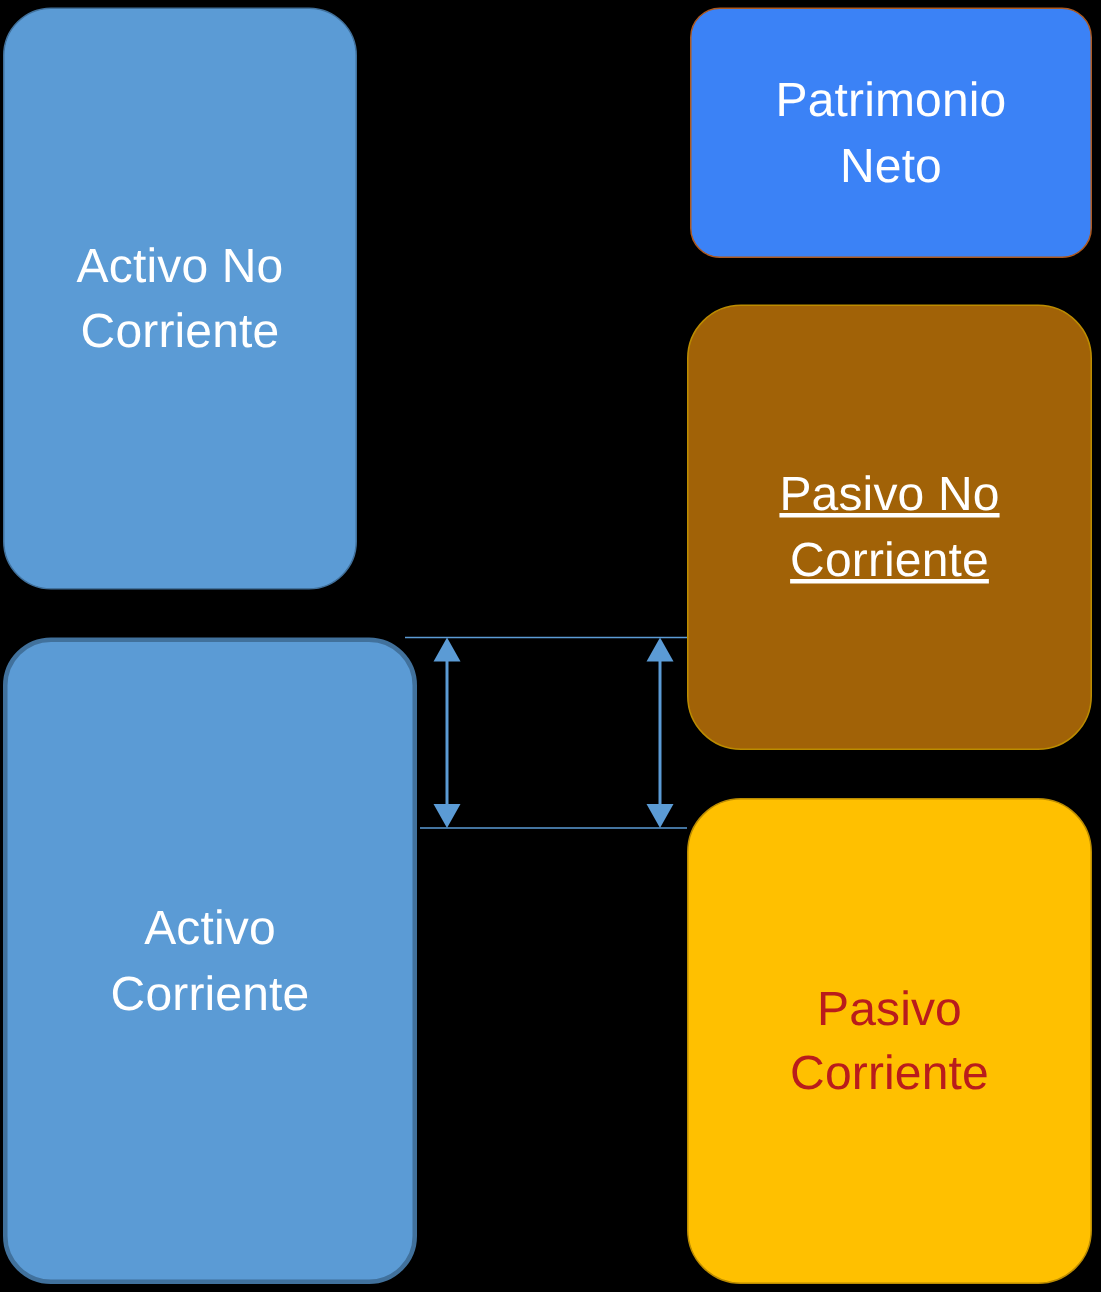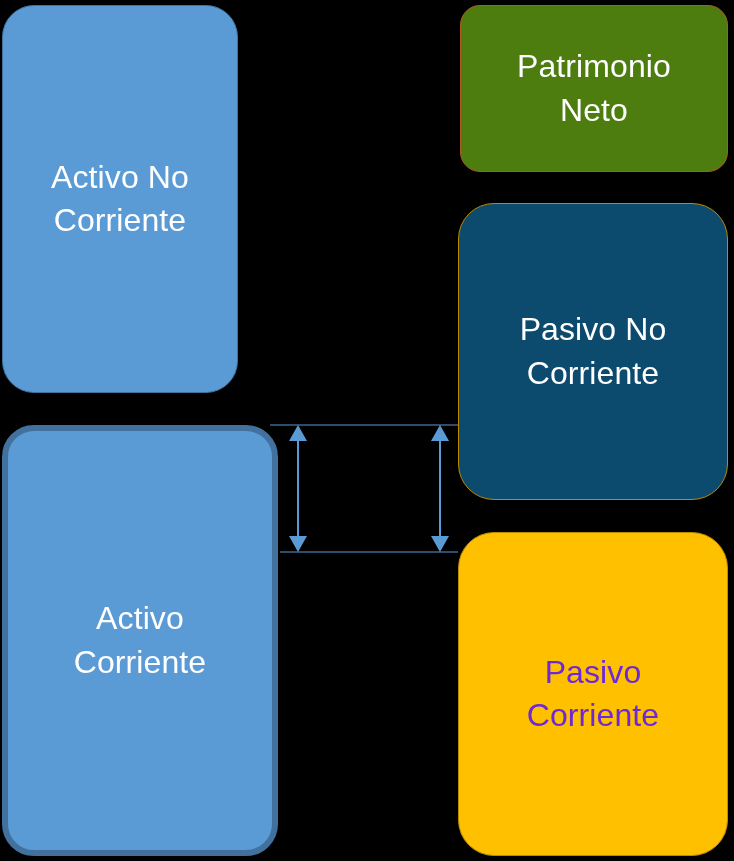--- a/index.html
+++ b/index.html
@@ -36,21 +36,21 @@
     left: 2px;  top: 5px;
     width: 276px; height: 388px;
     background: #5B9BD5;
     border: 1px solid #41719C;
     border-radius: 32px;
   }
   #node-activo-corriente {
     left: 2px;  top: 425px;
     width: 276px; height: 431px;
     background: #5B9BD5;
-    border: 6px solid #14532d;
+    border: 3px solid #14532d;
     border-radius: 32px;
   }
   #node-patrimonio-neto {
     left: 460px; top: 5px;
     width: 268px; height: 167px;
     background: #ED7D31;
     border: 1px solid #AE5A21;
     border-radius: 20px;
   }
   #node-pasivo-no-corriente {
@@ -81,27 +81,27 @@
 <body>
 
 <div id="canvas">
 
   <div class="node" id="node-activo-no-corriente" style="left: 2px; top: 5px; width: 236px; height: 388px; background: rgb(91, 155, 213); border-color: rgb(65, 113, 156); color: rgb(255, 255, 255);">Activo No
 Corriente</div>
 
   <div class="node" id="node-activo-corriente" style="left: 2px; top: 425px; width: 276px; height: 431px; background: rgb(91, 155, 213); border-color: rgb(65, 113, 156); color: rgb(255, 255, 255);">Activo
 Corriente</div>
 
-  <div class="node" id="node-patrimonio-neto" style="left: 460px; top: 5px; width: 268px; height: 167px; background: #4d7c0f; border-color: rgb(174, 90, 33); color: rgb(255, 255, 255);">Patrimonio
+  <div class="node" id="node-patrimonio-neto" style="left: 460px; top: 5px; width: 268px; height: 167px; background: #3b82f6; border-color: rgb(174, 90, 33); color: rgb(255, 255, 255);">Patrimonio
 Neto</div>
 
-  <div class="node" id="node-pasivo-no-corriente" style="left: 458px; top: 203px; width: 270px; height: 297px; background: #0c4a6e; border-color: rgb(188, 140, 0); color: rgb(255, 255, 255);">Pasivo No
+  <div class="node" id="node-pasivo-no-corriente" style="left: 458px; top: 203px; width: 270px; height: 297px; background: #a16207; border-color: rgb(188, 140, 0); color: rgb(255, 255, 255); text-decoration: underline;">Pasivo No
 Corriente</div>
 
-  <div class="node" id="node-pasivo-corriente" style="left: 458px; top: 532px; width: 270px; height: 324px; background: rgb(255, 192, 0); border-color: rgb(188, 140, 0); color: #6d28d9;">Pasivo
+  <div class="node" id="node-pasivo-corriente" style="left: 458px; top: 532px; width: 270px; height: 324px; background: rgb(255, 192, 0); border-color: rgb(188, 140, 0); color: #b91c1c;">Pasivo
 Corriente</div>
 
   <svg id="connector" viewBox="0 0 734 861" width="734" height="861">
 
     <line id="guide-top" x1="270" y1="425" x2="458" y2="425" stroke="#5B9BD5" stroke-width="1"></line>
     <line id="guide-bottom" x1="280" y1="552" x2="458" y2="552" stroke="#5B9BD5" stroke-width="1"></line>
 
     <line id="shaft-left" x1="298" y1="439" x2="298" y2="538" stroke="#5B9BD5" stroke-width="2"></line>
     <polygon id="head-left-up" points="298,425 289,441 307,441" fill="#5B9BD5"></polygon>
     <polygon id="head-left-down" points="298,552 289,536 307,536" fill="#5B9BD5"></polygon>

